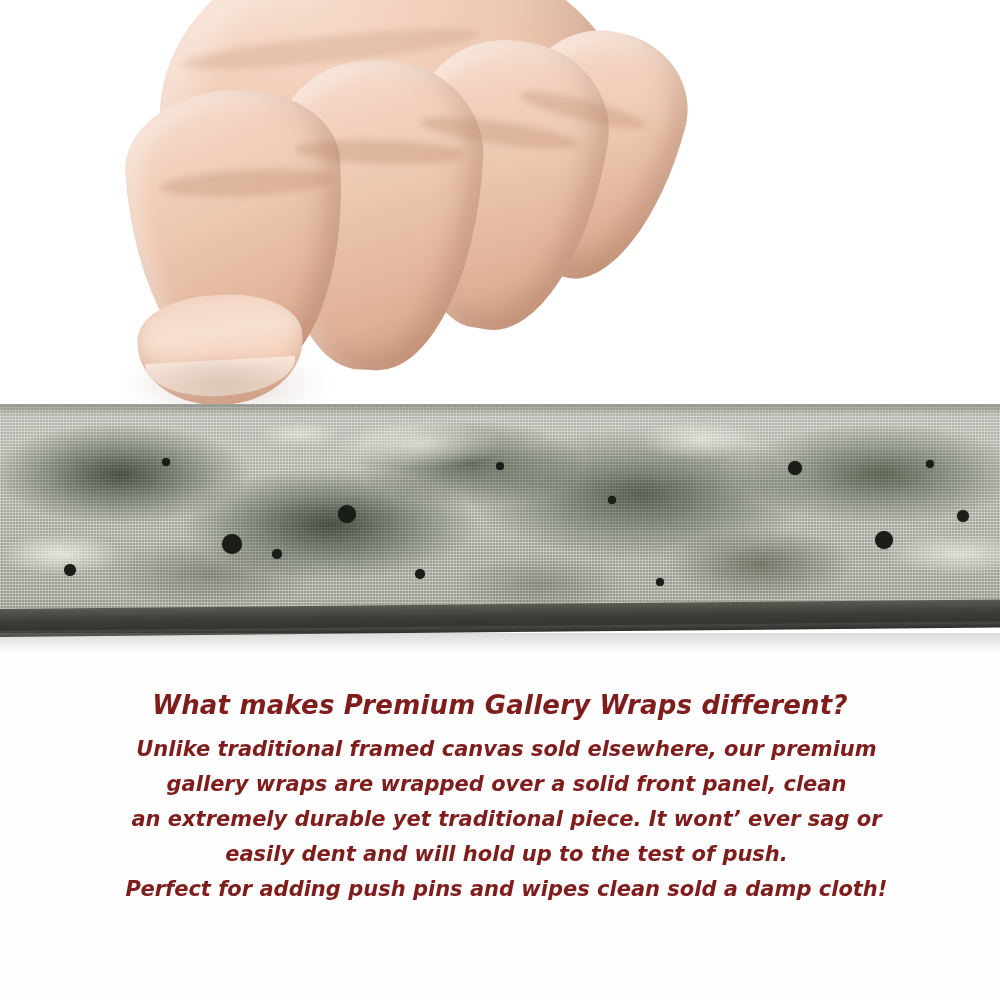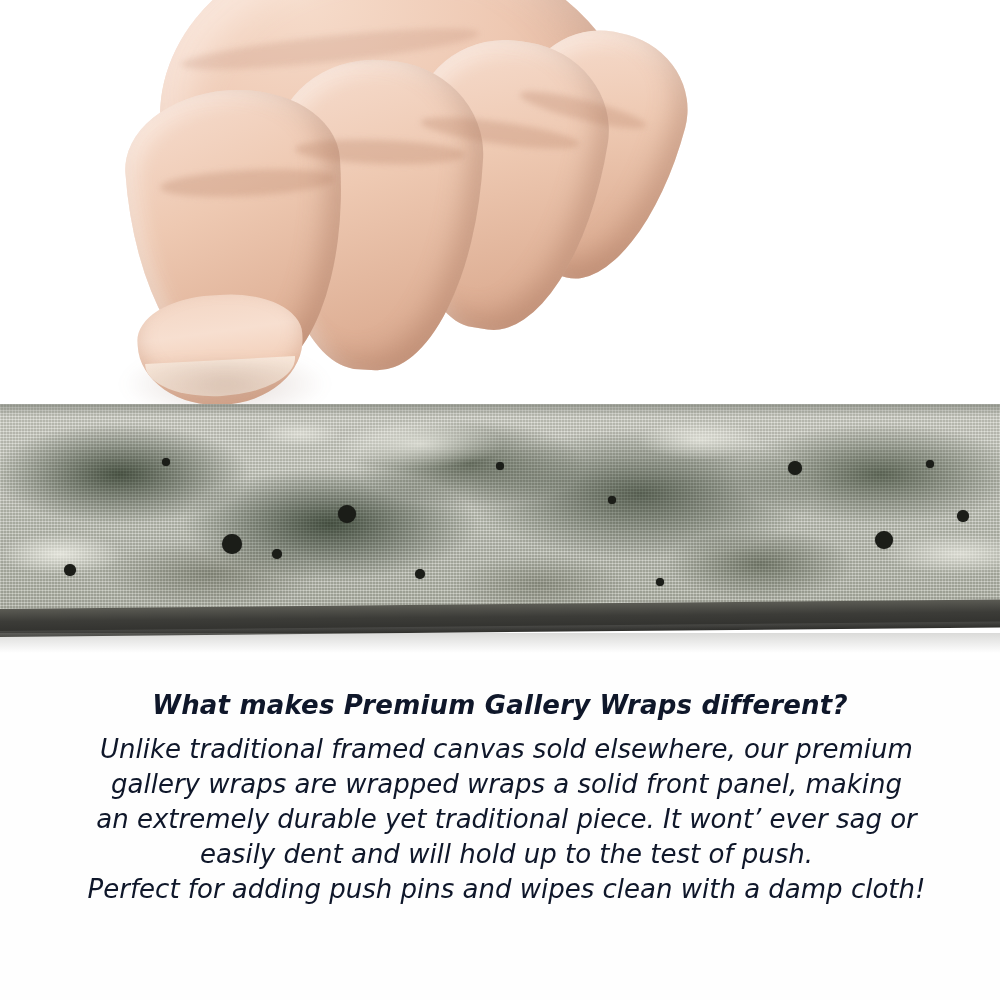--- a/index.html
+++ b/index.html
@@ -188,34 +188,34 @@
     background: linear-gradient(180deg, rgba(150,150,145,0.35) 0%, rgba(255,255,255,0) 100%);
   }
 
   
   .caption {
     position: absolute;
     left: 0;
     top: 690px;
     width: 1000px;
     text-align: center;
-    color: #0f172a;
+    color: #7f1d1d;
     font-family: "DejaVu Sans", sans-serif;
     font-style: italic;
   }
   .caption-heading {
     font-size: 26px;
     font-weight: 700;
     letter-spacing: 0.2px;
     margin-bottom: 12px;
   }
   .caption-line {
-    font-size: 26px;
+    font-size: 21px;
     line-height: 35px;
-    font-weight: 400;
+    font-weight: 700;
     padding-left: 13px;
   }
 </style>
 </head>
 <body>
 
 <div class="page">
 
   <div class="photo">
 
@@ -257,19 +257,19 @@
         </div>
     </div>
 
     <div class="canvas-edge-dark"></div>
     <div class="canvas-bottom-fade"></div>
   </div>
 
   <div class="caption">
     <div class="caption-heading">What makes Premium Gallery Wraps different?</div>
     <div class="caption-line">Unlike traditional framed canvas sold elsewhere, our premium</div>
-    <div class="caption-line">gallery wraps are wrapped wraps a solid front panel, making</div>
+    <div class="caption-line">gallery wraps are wrapped over a solid front panel, clean</div>
     <div class="caption-line">an extremely durable yet traditional piece. It wont’ ever sag or</div>
     <div class="caption-line">easily dent and will hold up to the test of push.</div>
-    <div class="caption-line">Perfect for adding push pins and wipes clean with a damp cloth!</div>
+    <div class="caption-line">Perfect for adding push pins and wipes clean sold a damp cloth!</div>
   </div>
 
 </div>
 
 </body></html>

